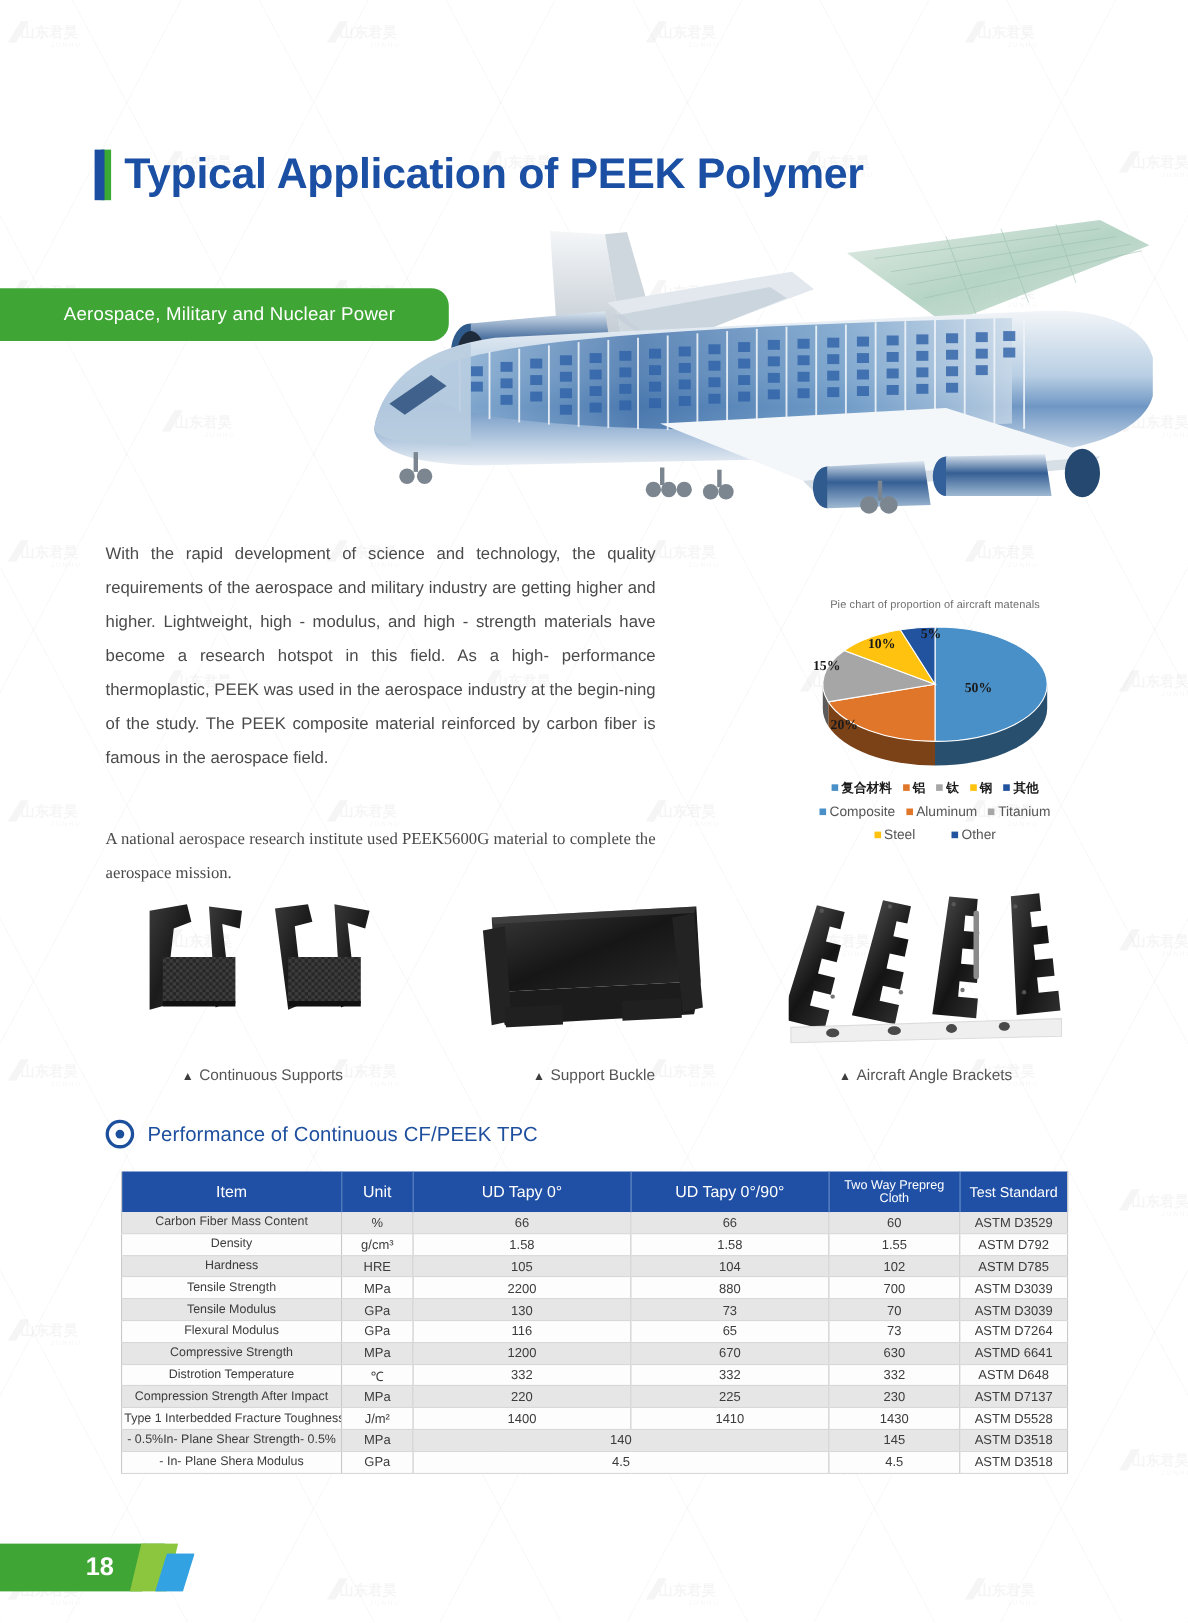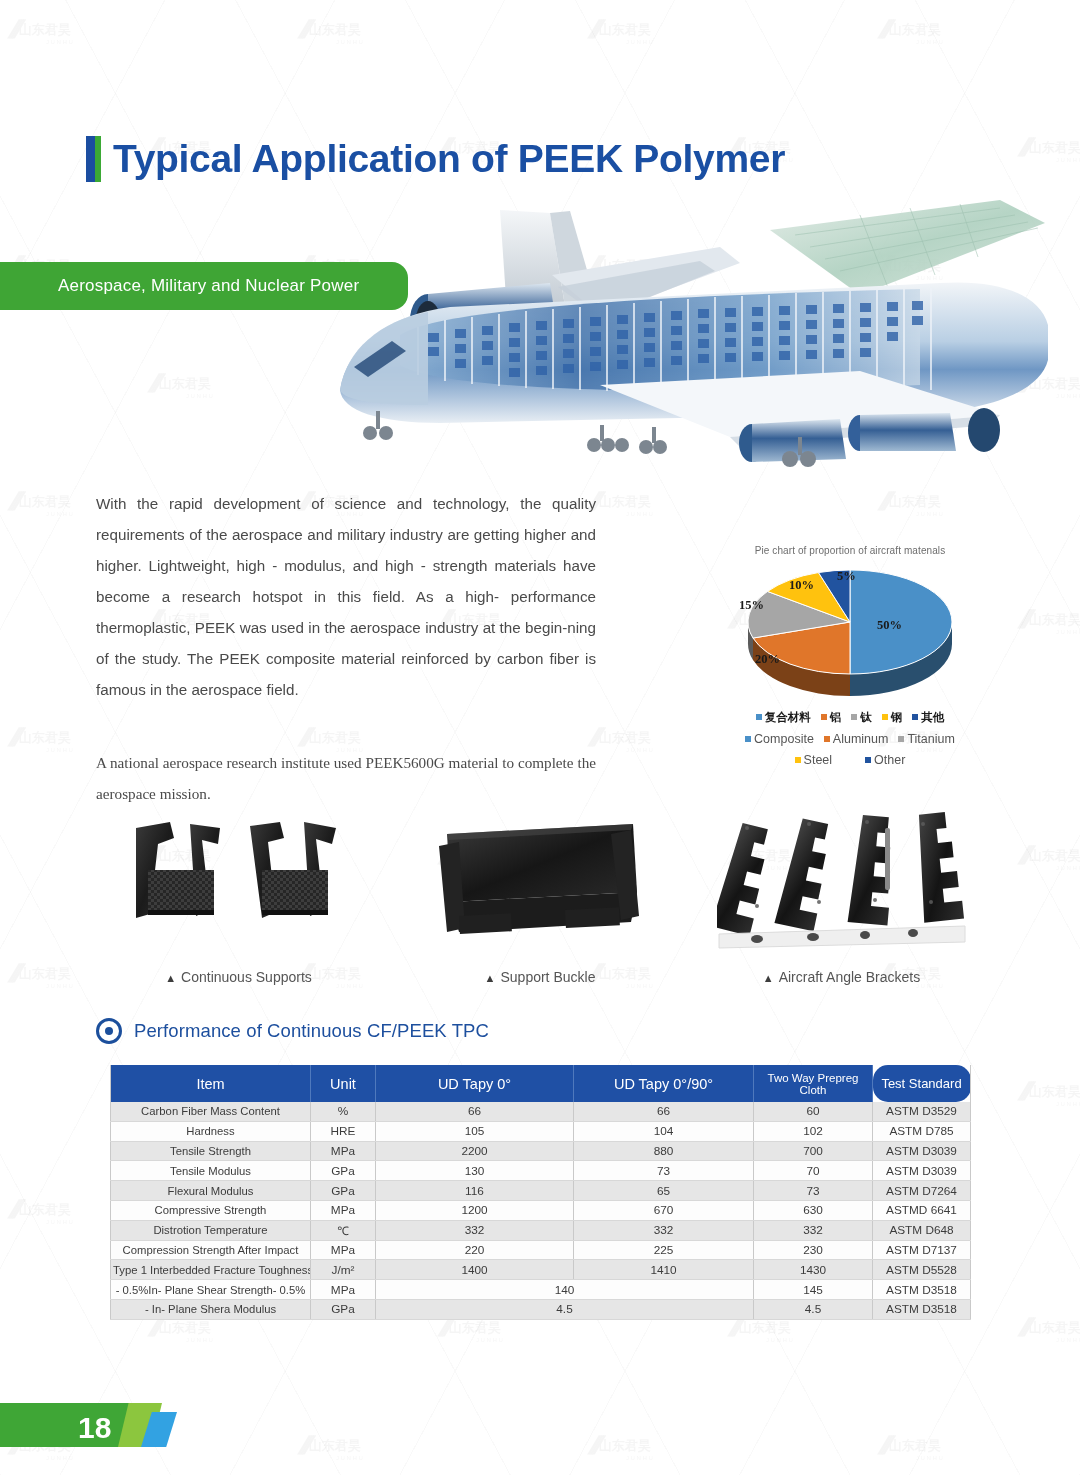--- a/index.html
+++ b/index.html
@@ -91,42 +91,42 @@
   .sec-head .sec-txt{font-size:18.5px;color:#1d4f9e;letter-spacing:.1px;}
 
   
   .tbl-wrap{position:absolute;left:110px;top:1065px;width:860px;z-index:6;}
   table{border-collapse:collapse;width:100%;table-layout:fixed;}
   thead th{
     background:#1f50a5;color:#fff;font-weight:normal;
     font-size:14.5px;text-align:center;height:35px;
     border-right:1px solid #4f79bd;
   }
-  thead th:last-child{border-right:none;border-radius:15px;}
+  thead th:last-child{border-right:none;}
   thead th.small{font-size:11.5px;}
   tbody td{
     height:18.8px;font-size:11.8px;text-align:center;color:#3c3c3c;
     border-right:1px solid #c9c9c9;border-bottom:1px solid #d8d8d8;
     padding:0 2px;white-space:nowrap;overflow:hidden;
   }
   tbody td:last-child{border-right:none;}
   tbody td.item{font-size:11.3px;}
   tbody tr:nth-child(odd){background:#e6e6e6;}
   tbody tr:nth-child(even){background:#fdfdfd;}
   .tbl-wrap table{border:1px solid #c9c9c9;border-top:none;}
 
   
   .footer{position:absolute;left:0;top:1403px;z-index:6;height:44px;width:200px;}
   .foot-green{position:absolute;left:0;top:0;height:44px;width:150px;background:#3fa636;
      clip-path:polygon(0 0,100% 0,86% 100%,0 100%);}
   .foot-lime{position:absolute;left:118px;top:0;height:44px;width:44px;background:#8cc63e;
      clip-path:polygon(24% 0,100% 0,76% 100%,0 100%);}
   .foot-blue{position:absolute;left:141px;top:9px;height:35px;width:36px;background:#32a2e2;
      clip-path:polygon(30% 0,100% 0,70% 100%,0 100%);}
-  .foot-num{position:absolute;left:78px;top:8px;color:#fff;font-size:30px;font-weight:bold;}
+  .foot-num{position:absolute;left:78px;top:8px;color:#fff;font-size:23px;font-weight:bold;}
 </style>
 </head>
 <body>
 
 <div class="wm-layer">
   <div class="wm-net"></div>
   <div id="wm-host">
       <div class="wm" style="left:10px;top:14px;"><span class="wm-slash">///</span><span class="wm-cn">山东君昊</span><span class="wm-en">JUNHU</span></div>
       <div class="wm" style="left:300px;top:14px;"><span class="wm-slash">///</span><span class="wm-cn">山东君昊</span><span class="wm-en">JUNHU</span></div>
       <div class="wm" style="left:590px;top:14px;"><span class="wm-slash">///</span><span class="wm-cn">山东君昊</span><span class="wm-en">JUNHU</span></div>
@@ -551,20 +551,28 @@
     <tbody id="tbody">
         <tr>
           <td class="item">Carbon Fiber Mass Content</td>
           <td>%</td>
           <td>66</td>
           <td>66</td>
           <td>60</td>
           <td>ASTM D3529</td>
         </tr>
         <tr>
+          <td class="item">Density</td>
+          <td>g/cm³</td>
+          <td>1.58</td>
+          <td>1.58</td>
+          <td>1.55</td>
+          <td>ASTM D792</td>
+        </tr>
+        <tr>
           <td class="item">Hardness</td>
           <td>HRE</td>
           <td>105</td>
           <td>104</td>
           <td>102</td>
           <td>ASTM D785</td>
         </tr>
         <tr>
           <td class="item">Tensile Strength</td>
           <td>MPa</td>

